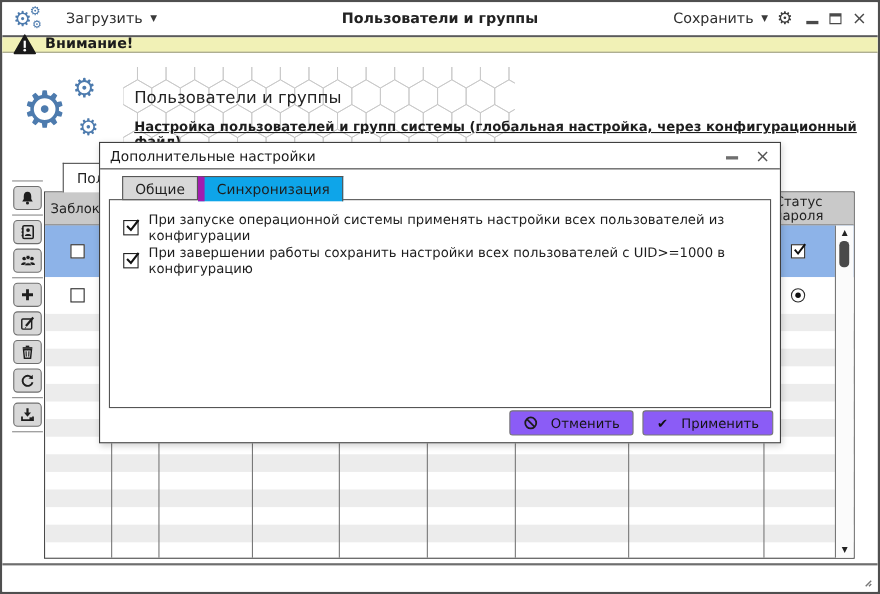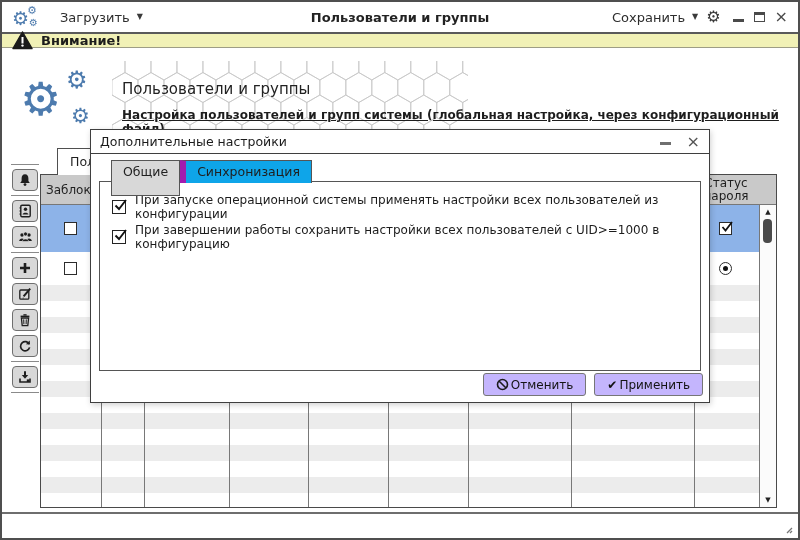--- a/index.html
+++ b/index.html
@@ -105,36 +105,36 @@
 
   
   .dialog { position:absolute; left:88px; top:127px; width:620px; height:274px;
             background:#fff; border:1px solid #3f3f3f; z-index:10;
             box-shadow:1px 2px 6px rgba(0,0,0,.18); }
   .dlg-title { height:24px; border-bottom:1px solid #3f3f3f; display:flex;
                align-items:center; padding:0 9px; font-size:12.5px; color:#1b1b1b; }
   .dlg-min { margin-left:auto; width:11px; height:3px; background:#6f6f6f; margin-top:4px; }
   .dlg-close { margin-left:16px; font-size:16px; color:#555; line-height:1; }
   .dlg-tabs { position:absolute; left:20px; top:30px; display:flex; z-index:3; }
-  .dtab { height:36px; padding:3px 11px; font-size:12.5px; background:#d8d8d8;
+  .dtab { height:22px; padding:3px 11px; font-size:12.5px; background:#d8d8d8;
           border:1px solid #555; }
   .dtab + .dtab { border-left:none; }
   .dtab.active { background:#0ea5e9; height:23px; border-bottom:none; border-left:6px solid #a21caf; }
   .dlg-panel { position:absolute; left:8px; right:8px; top:51px; height:190px;
                border:1px solid #555; background:#fff; }
   .opt { position:absolute; left:12px; display:flex; align-items:center; gap:9px;
          font-size:12px; color:#1c1c1c; }
   .opt.o1 { top:11px; } .opt.o2 { top:41px; }
   .dchk { position:relative; width:14px; height:14px; border:1.6px solid #222;
           background:#fff; flex:none; }
   .dchk svg { position:absolute; left:-1px; top:-4px; }
   .dlg-buttons { position:absolute; right:6px; bottom:6px; display:flex; gap:8px; }
-  .dbtn { height:23px; min-width:100px; padding:0 12px; background:#c4b5fd;
+  .dbtn { height:23px; min-width:100px; padding:0 12px; background:#8b5cf6;
           border:1px solid #767676; border-radius:3px; font-size:12px;
-          display:flex; align-items:center; justify-content:center; gap:2px; color:#141414; }
+          display:flex; align-items:center; justify-content:center; gap:12px; color:#141414; }
   .chkchar { font-size:12px; line-height:1; color:#111;
              font-family:"DejaVu Sans",sans-serif; }
 </style>
 </head>
 <body>
 
 <div class="window">
 
   <div class="topbar">
     <div class="appicon">

